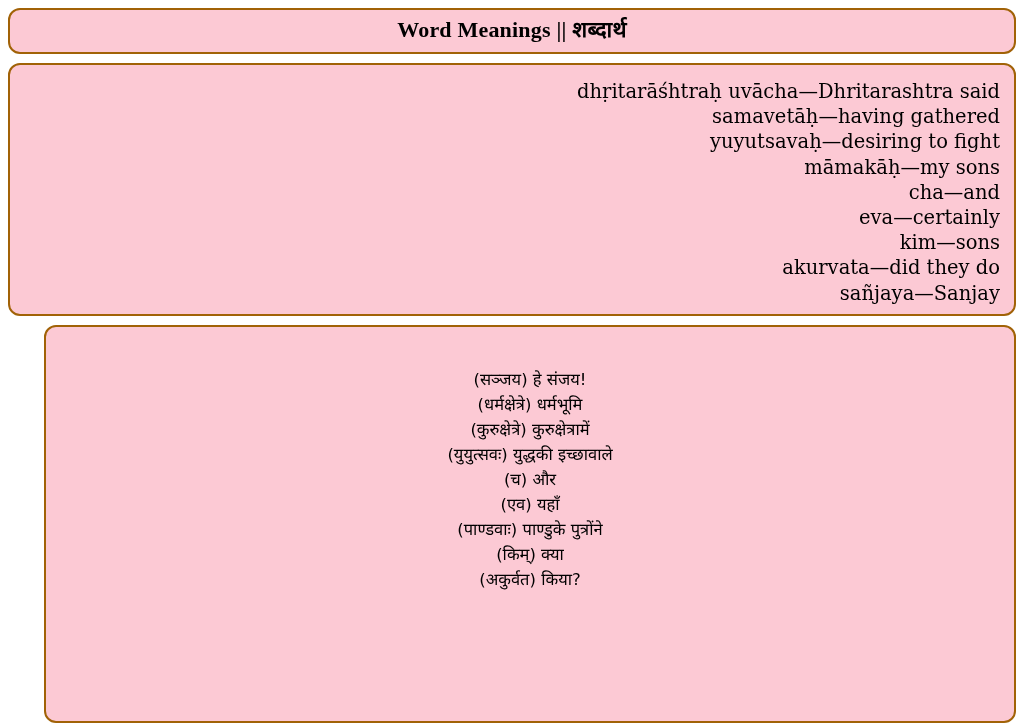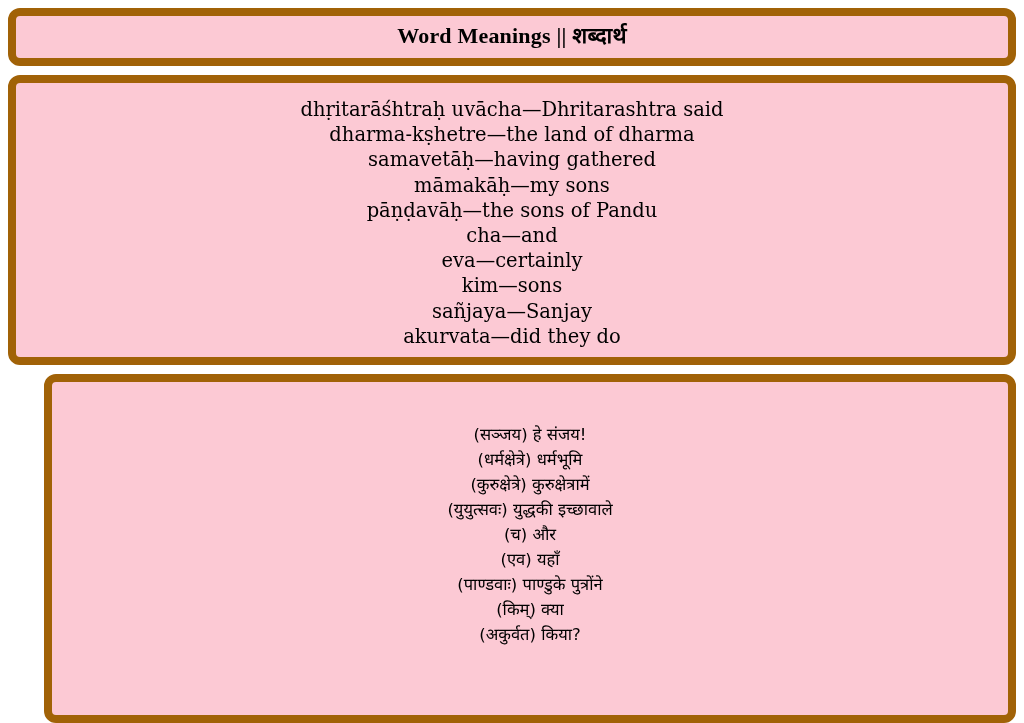--- a/index.html
+++ b/index.html
@@ -18,38 +18,39 @@
     height: 723px;
     box-sizing: border-box;
     padding: 8px 8px 0 8px;
     display: flex;
     flex-direction: column;
     gap: 9px;
   }
   .panel {
     box-sizing: border-box;
     background: #fcc9d4;
-    border: 8px solid #a16207;
+    border: 2px solid #a16207;
     border-radius: 12px;
     padding: 8px 14px;
     text-align: center;
     color: #000000;
   }
   .panel-title {
     padding: 6px 14px 8px 14px;
   }
   .title-text {
     font-family: "Liberation Serif", serif;
     font-weight: bold;
     font-size: 22px;
     line-height: 28px;
     letter-spacing: 0.2px;
   }
   .panel-translit {
     padding-top: 14px;
+    text-align: right;
   }
   .panel-translit .line {
     font-family: "DejaVu Serif", serif;
     font-size: 19.5px;
     line-height: 25.2px;
     white-space: nowrap;
   }
   .panel-hindi {
     padding-top: 14px;
     padding-bottom: 10px;
@@ -71,29 +72,28 @@
 <body>
 
 <div class="page">
 
   <div class="panel panel-title">
     <div class="title-text">Word Meanings || शब्दार्थ</div>
   </div>
 
   <div class="panel panel-translit">
     <div class="line">dhṛitarāśhtraḥ uvācha—Dhritarashtra said</div>
-    <div class="line">dharma-kṣhetre—the land of dharma</div>
     <div class="line">samavetāḥ—having gathered</div>
+    <div class="line">yuyutsavaḥ—desiring to fight</div>
     <div class="line">māmakāḥ—my sons</div>
-    <div class="line">pāṇḍavāḥ—the sons of Pandu</div>
     <div class="line">cha—and</div>
     <div class="line">eva—certainly</div>
     <div class="line">kim—sons</div>
+    <div class="line">akurvata—did they do</div>
     <div class="line">sañjaya—Sanjay</div>
-    <div class="line">akurvata—did they do</div>
   </div>
 
   <div class="panel panel-hindi">
     <div class="spacer-top"></div>
     <div class="line">(सञ्जय) हे संजय!</div>
     <div class="line">(धर्मक्षेत्रे) धर्मभूमि</div>
     <div class="line">(कुरुक्षेत्रे) कुरुक्षेत्रामें</div>
     <div class="line">(युयुत्सवः) युद्धकी इच्छावाले</div>
     <div class="line">(च) और</div>
     <div class="line">(एव) यहाँ</div>

